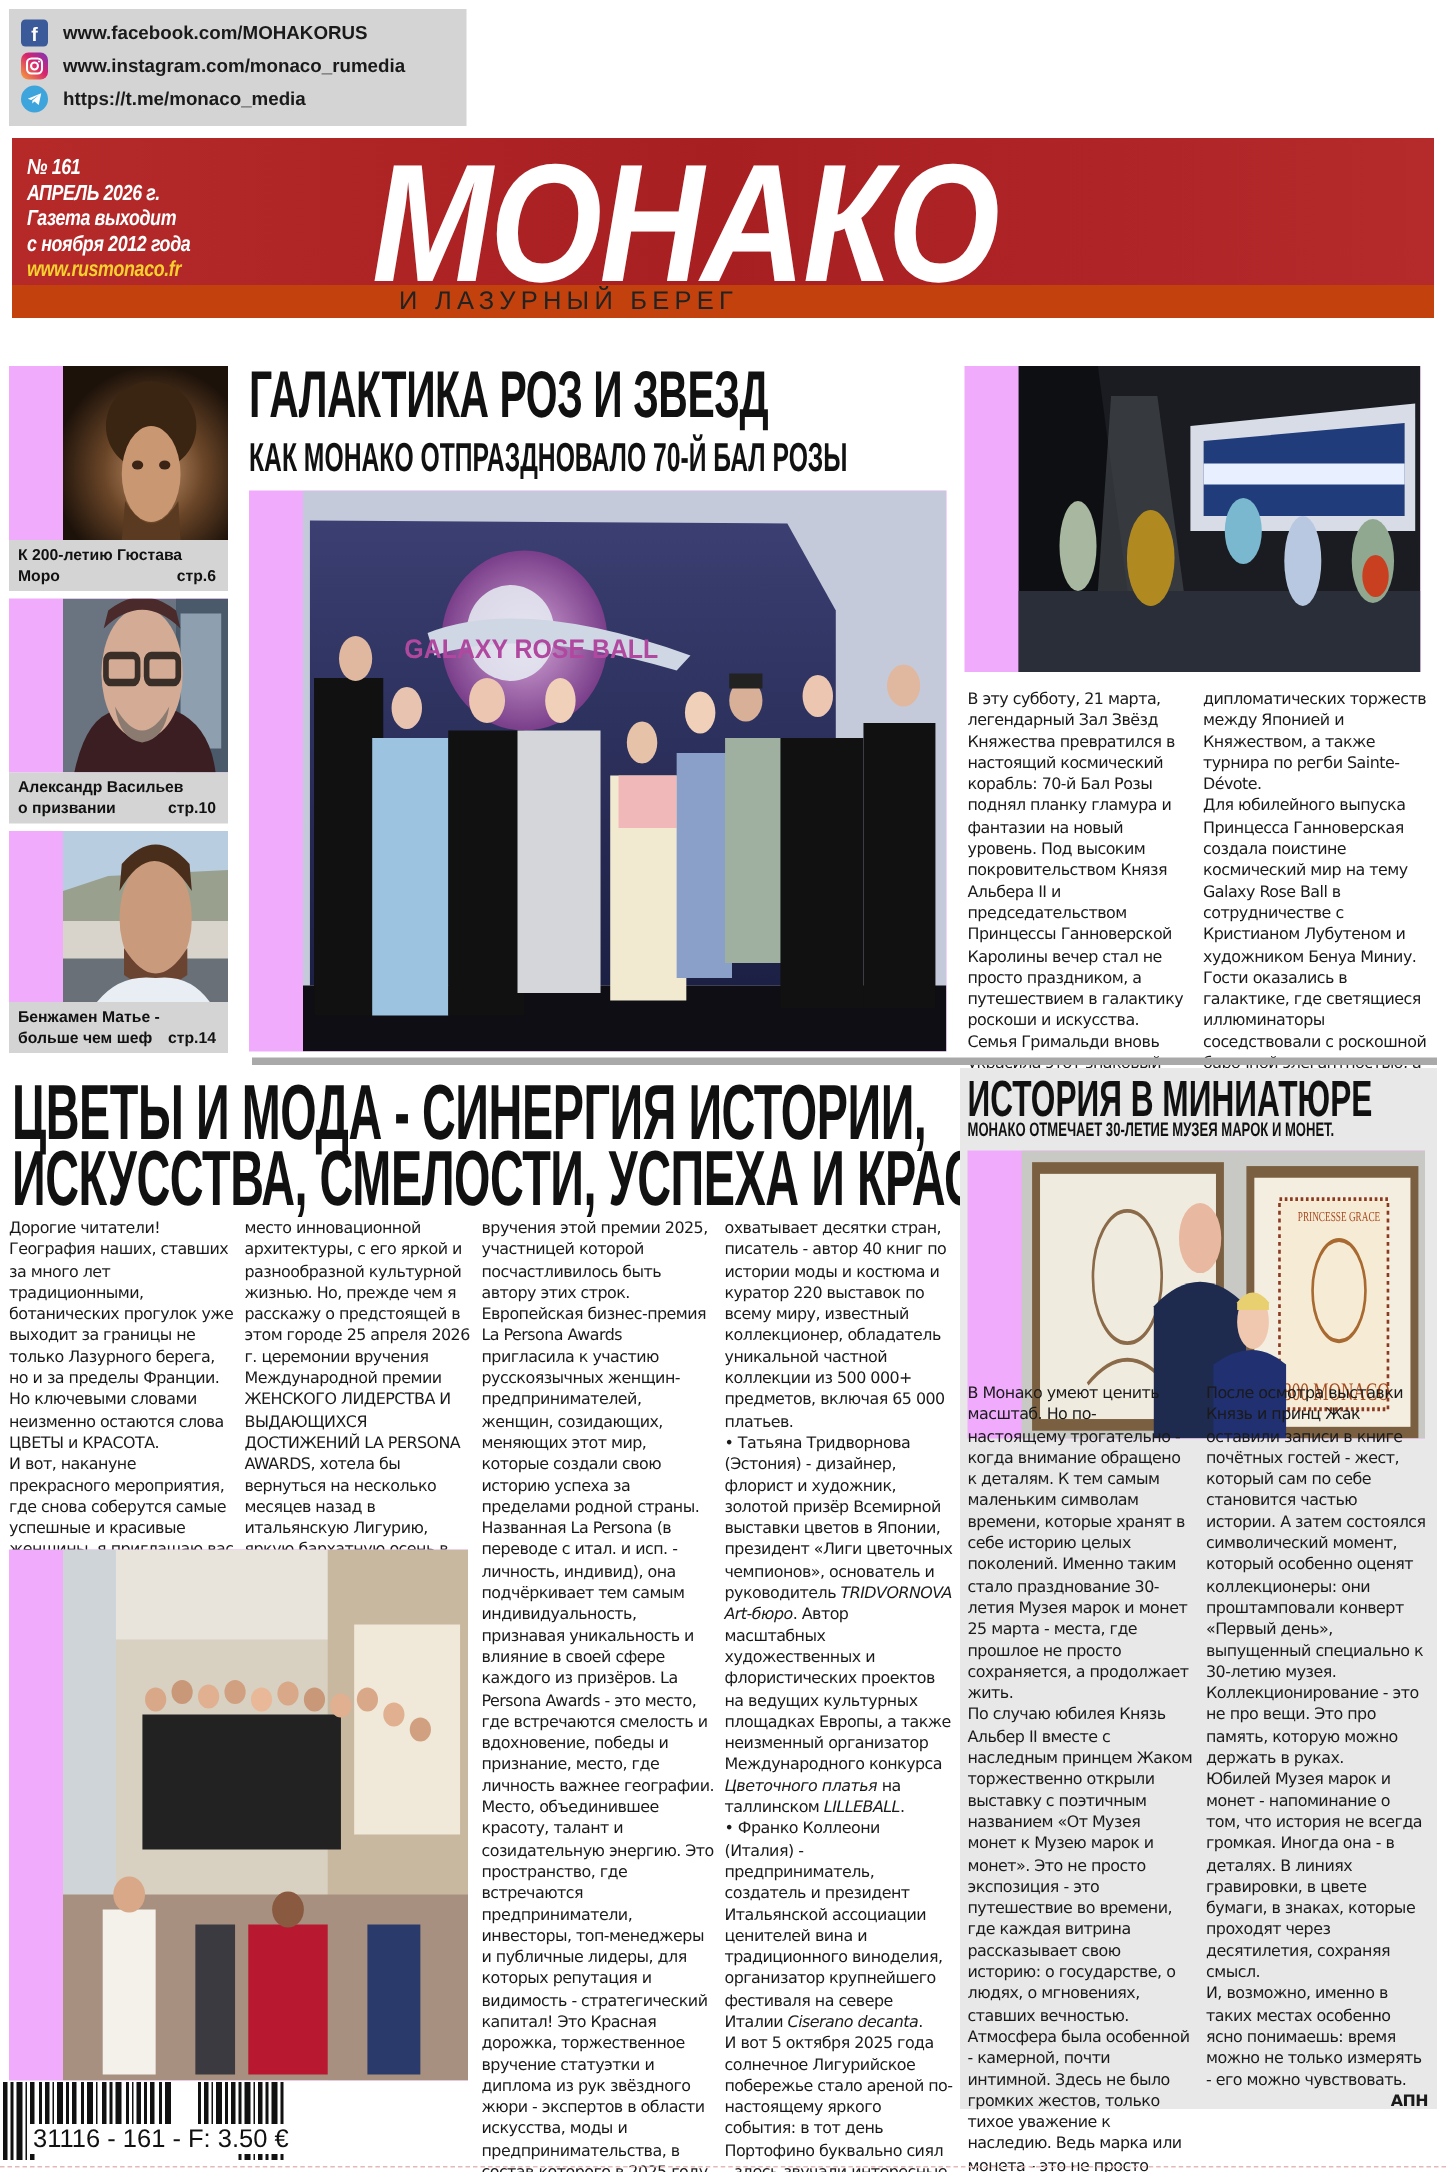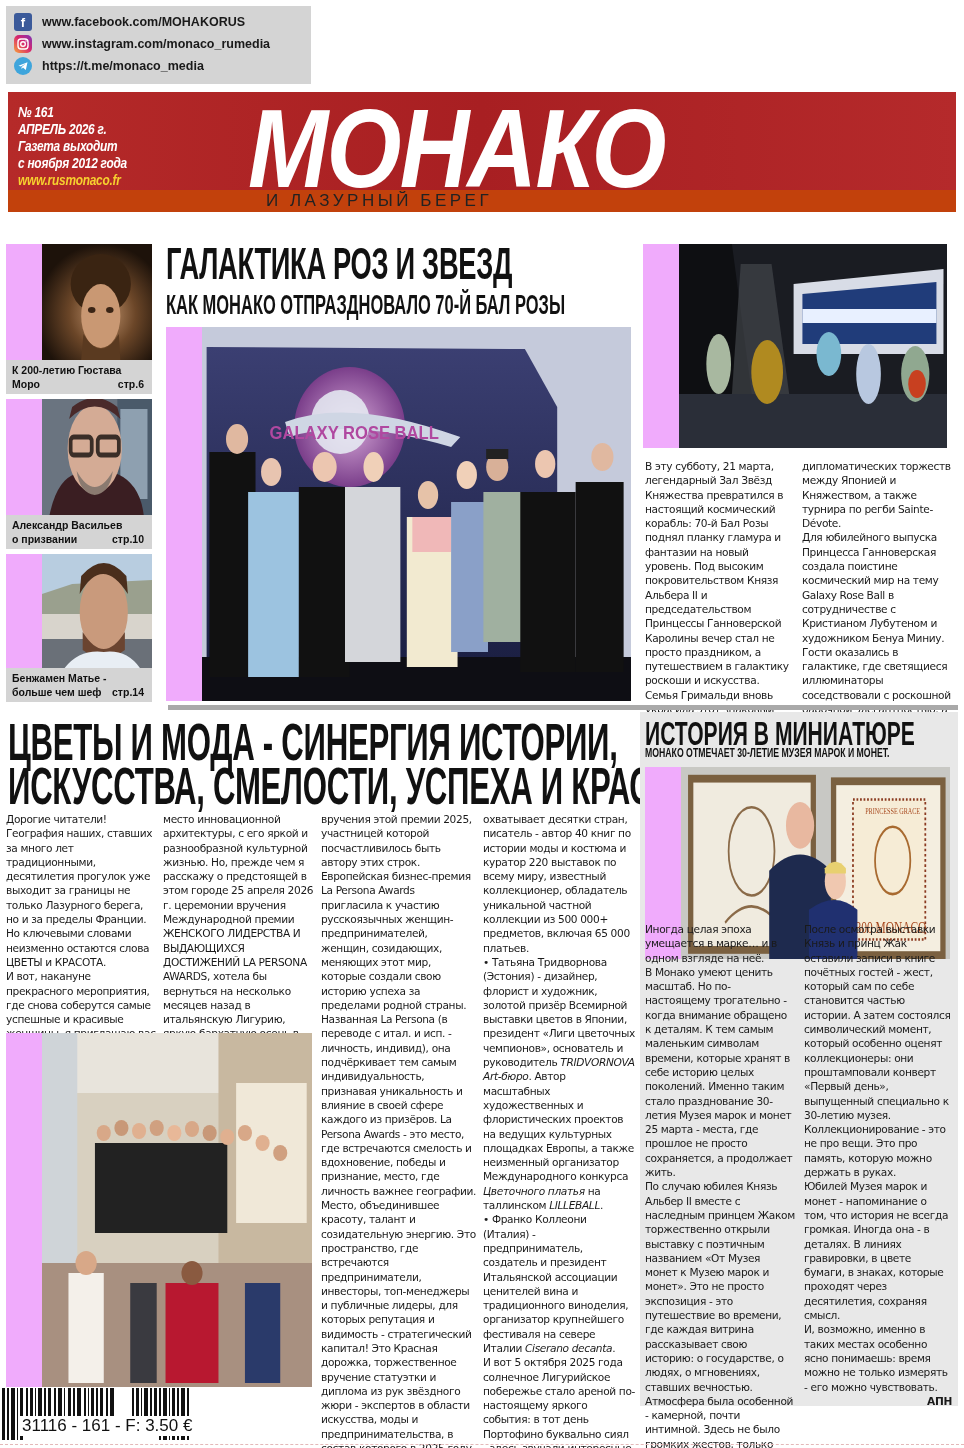--- a/index.html
+++ b/index.html
@@ -238,21 +238,21 @@
   <p>Для юбилейного выпуска Принцесса Ганноверская создала поистине космический мир на тему Galaxy Rose Ball в сотрудничестве с Кристианом Лубутеном и художником Бенуа Миниу. Гости оказались в галактике, где светящиеся иллюминаторы соседствовали с роскошной барочной элегантностью, а атмосфера напоминала о путешествии сквозь звезды.</p>
   <p class="cont">Продолжение на стр.2</p>
 </div>
 
 <div class="abs divider-bar"></div>
 
 <div class="abs condensed h2-line" style="top:714px;">ЦВЕТЫ И МОДА - СИНЕРГИЯ ИСТОРИИ,</div>
 <div class="abs condensed h2-line" style="top:758px;">ИСКУССТВА, СМЕЛОСТИ, УСПЕХА И КРАСОТЫ</div>
 
 <div class="abs body-text" style="left:6px; top:812px; width:152px;">
-  <p>Дорогие читатели! География наших, ставших за много лет традиционными, десятилетия прогулок уже выходит за границы не только Лазурного берега, но и за пределы Франции. Но ключевыми словами неизменно остаются слова ЦВЕТЫ и КРАСОТА.</p>
+  <p>Дорогие читатели! География наших, ставших за много лет традиционными, ботанических прогулок уже выходит за границы не только Лазурного берега, но и за пределы Франции. Но ключевыми словами неизменно остаются слова ЦВЕТЫ и КРАСОТА.</p>
   <p>И вот, накануне прекрасного мероприятия, где снова соберутся самые успешные и красивые женщины, я приглашаю вас в испанскую Валенсию - город, хранящий тайны памятников прошлых веков, а также</p>
 </div>
 <div class="abs body-text" style="left:163px; top:812px; width:154px;">
   <p><span>место инновационной архитектуры, с его яркой и разнообразной культурной жизнью. Но, прежде чем я расскажу о предстоящей в этом городе 25 апреля 2026 г. </span><b>церемонии вручения Международной премии ЖЕНСКОГО ЛИДЕРСТВА И ВЫДАЮЩИХСЯ ДОСТИЖЕНИЙ LA PERSONA AWARDS,</b><span> хотела бы вернуться на несколько месяцев назад в итальянскую Лигурию, яркую бархатную осень в лучах ласкового солнца, и рассказать о предыдущей церемонии</span></p>
 </div>
 
 <div class="abs photo" style="left:6px; top:1033px; width:306px; height:354px;">
   <svg viewBox="0 0 306 354" preserveAspectRatio="none">
     <rect width="306" height="354" fill="#d8d0c0"></rect>
     <rect x="0" y="0" width="306" height="60" fill="#e8e4dc"></rect>
@@ -317,21 +317,20 @@
     <text x="238" y="128" font-size="13" fill="#a84a20" text-anchor="middle" font-family="Liberation Serif, serif">300 MONACO</text>
     <path d="M100 148 L100 80 Q135 55 170 80 L170 148 Z" fill="#1e2a4e"></path>
     <ellipse cx="135" cy="45" rx="16" ry="18" fill="#e8b8a0"></ellipse>
     <path d="M145 148 L145 110 Q175 95 200 110 L200 148 Z" fill="#203070"></path>
     <ellipse cx="175" cy="88" rx="12" ry="14" fill="#f0c8b0"></ellipse>
     <path d="M163 78 Q175 68 187 78 L187 82 L163 82 Z" fill="#e8d070"></path>
   </svg>
 </div>
 
 <div class="abs body-text" style="left:645px; top:922px; width:150px;">
-  <p>Иногда целая эпоха умещается в марке… и в одном взгляде на неё.</p>
   <p>В Монако умеют ценить масштаб. Но по-настоящему трогательно - когда внимание обращено к деталям. К тем самым маленьким символам времени, которые хранят в себе историю целых поколений. Именно таким стало празднование 30-летия Музея марок и монет 25 марта - места, где прошлое не просто сохраняется, а продолжает жить.</p>
   <p>По случаю юбилея Князь Альбер II вместе с наследным принцем Жаком торжественно открыли выставку с поэтичным названием «От Музея монет к Музею марок и монет». Это не просто экспозиция - это путешествие во времени, где каждая витрина рассказывает свою историю: о государстве, о людях, о мгновениях, ставших вечностью.</p>
   <p>Атмосфера была особенной - камерной, почти интимной. Здесь не было громких жестов, только тихое уважение к наследию. Ведь марка или монета - это не просто объект</p>
 </div>
 <div class="abs body-text" style="left:804px; top:922px; width:148px;">
   <p>После осмотра выставки Князь и принц Жак оставили записи в книге почётных гостей - жест, который сам по себе становится частью истории. А затем состоялся символический момент, который особенно оценят коллекционеры: они проштамповали конверт «Первый день», выпущенный специально к 30-летию музея.</p>
   <p>Коллекционирование - это не про вещи. Это про память, которую можно держать в руках.</p>
   <p>Юбилей Музея марок и монет - напоминание о том, что история не всегда громкая. Иногда она - в деталях. В линиях гравировки, в цвете бумаги, в знаках, которые проходят через десятилетия, сохраняя смысл.</p>
   <p>И, возможно, именно в таких местах особенно ясно понимаешь: время можно не только измерять - его можно чувствовать.</p>
   <p style="text-align:right; font-weight:bold;">АПН</p>

